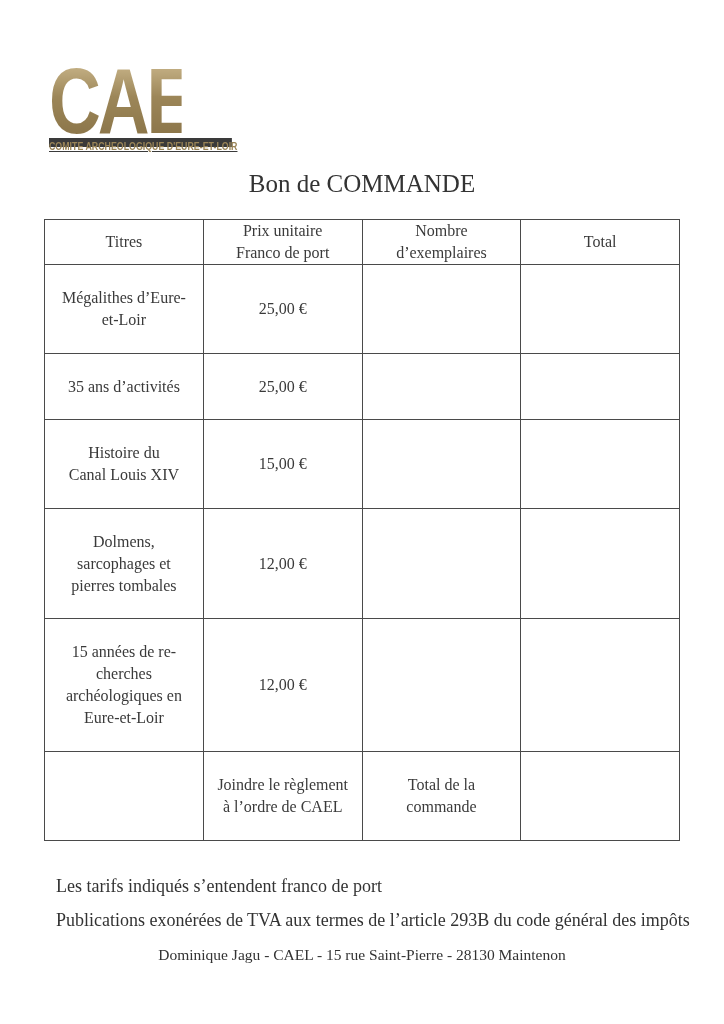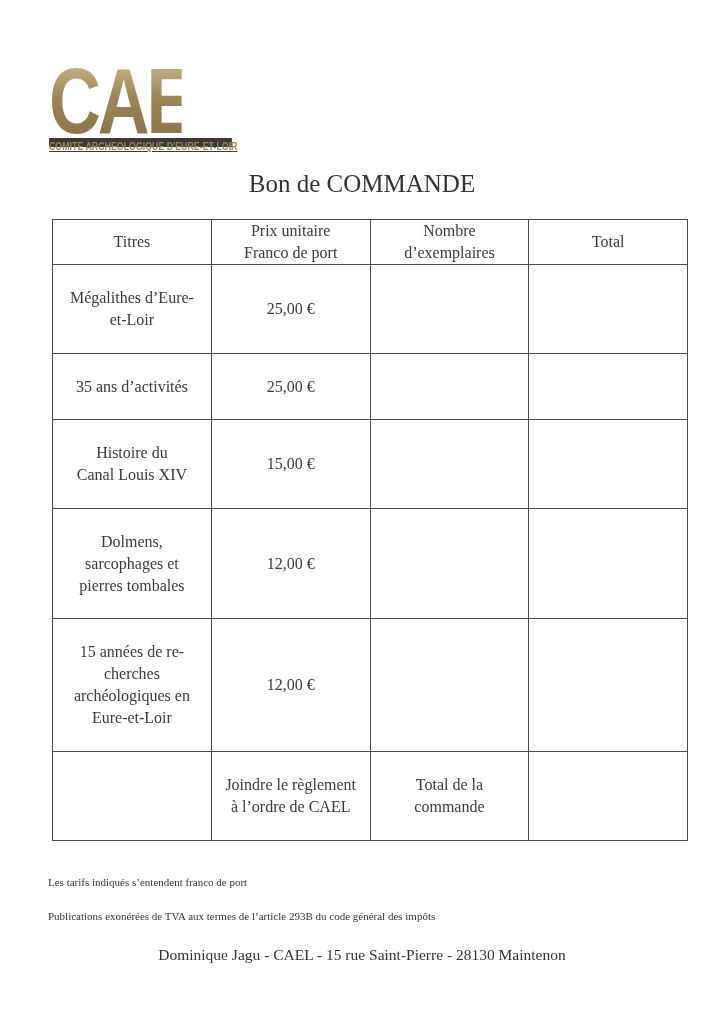--- a/index.html
+++ b/index.html
@@ -3,23 +3,23 @@
 <meta charset="utf-8">
 <style>
   html, body { margin:0; padding:0; background:#ffffff; }
   body { width:724px; height:1024px; position:relative; overflow:hidden; font-family:"Liberation Serif","DejaVu Serif",serif; color:#3a3a3a; }
   .logo { position:absolute; left:49px; top:62px; width:170px;text-decoration:underline; }
   .logo-text { font-family:"Liberation Sans","DejaVu Sans",sans-serif; font-weight:bold; font-size:92px; line-height:78px; letter-spacing:-4px; color:#a08a5c;
      background:linear-gradient(180deg,#c9b58a 0%,#9c8658 45%,#8a7448 100%); -webkit-background-clip:text; background-clip:text; -webkit-text-fill-color:transparent;
      transform:scaleX(0.78); transform-origin:left top; white-space:nowrap; display:block; height:78px;}
   .logo-sub { font-family:"Liberation Sans","DejaVu Sans",sans-serif; font-weight:bold; font-size:10.5px; color:#9a8457; letter-spacing:0px; white-space:nowrap; margin-top:0px; transform:scaleX(0.84); transform-origin:left top; display:block;}
   .title { position:absolute; left:0; width:724px; top:170px; text-align:center; font-size:25px; color:#333; }
-  table.order { position:absolute; left:44px; top:219px; border-collapse:collapse; width:636px;margin-left:8px; }
+  table.order { position:absolute; left:44px; top:219px; border-collapse:collapse; width:636px; }
   table.order td, table.order th { border:1.6px solid #4a4a4a; text-align:center; vertical-align:middle; font-weight:normal; font-size:16px; line-height:22px; color:#3a3a3a; padding:0 6px; width:159px; box-sizing:border-box;}
-  .note { position:absolute; left:48px; font-size:11px; color:#333; }
+  .note { position:absolute; left:56px; font-size:18px; color:#333; }
   .address { position:absolute; left:0; width:724px; top:946px; text-align:center; font-size:15.5px; font-weight:normal; color:#333; }
 </style>
 </head>
 <body>
 
 <div class="logo">
   <span class="logo-text">CAEL</span>
   <span class="logo-sub">COMITE ARCHEOLOGIQUE D'EURE-ET-LOIR</span>
 </div>
 

